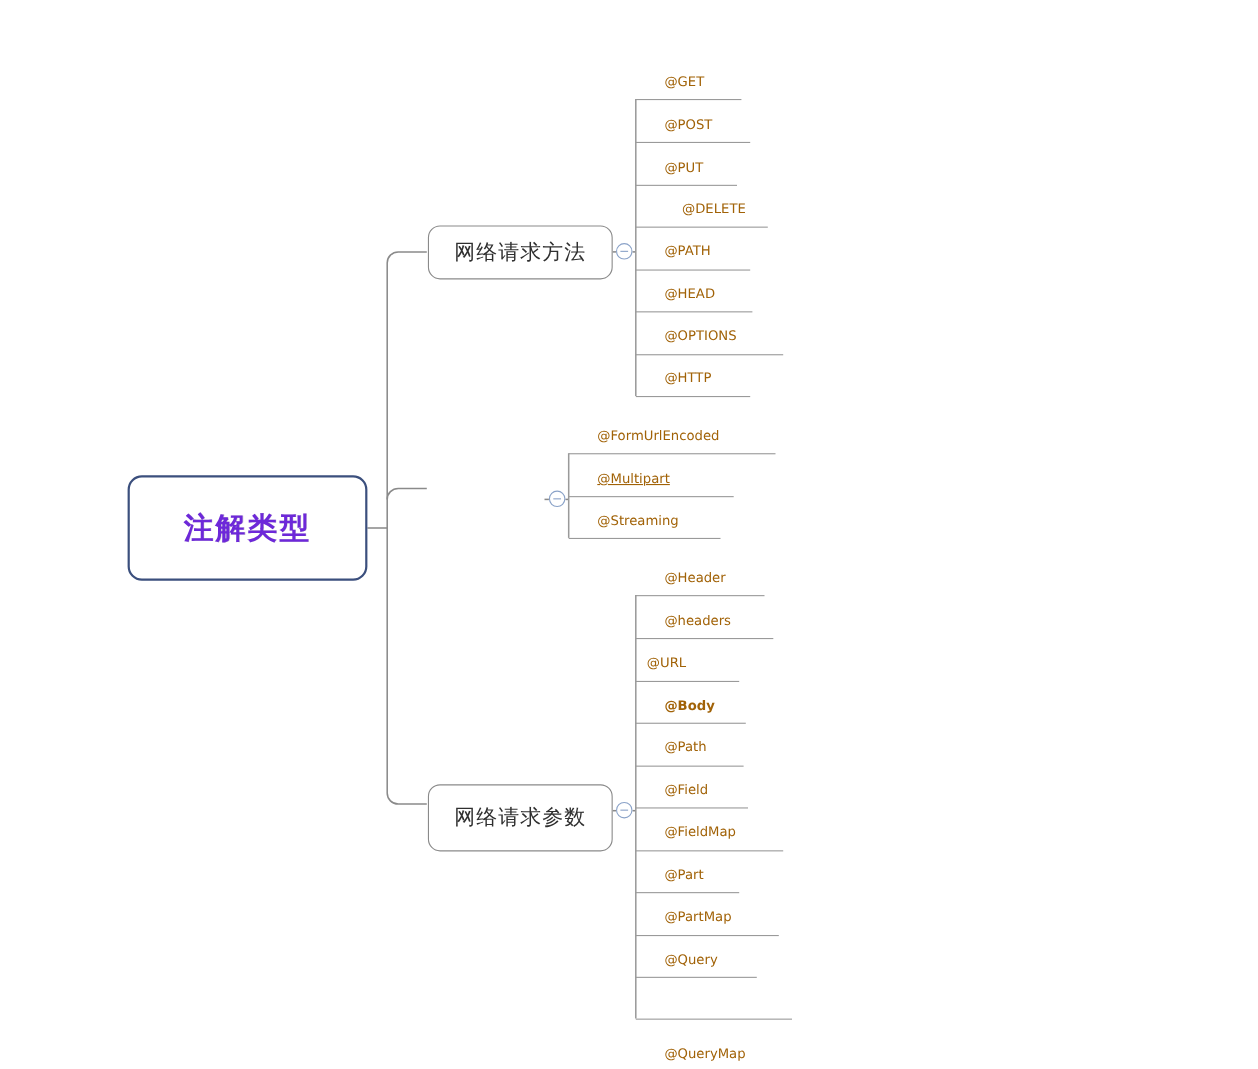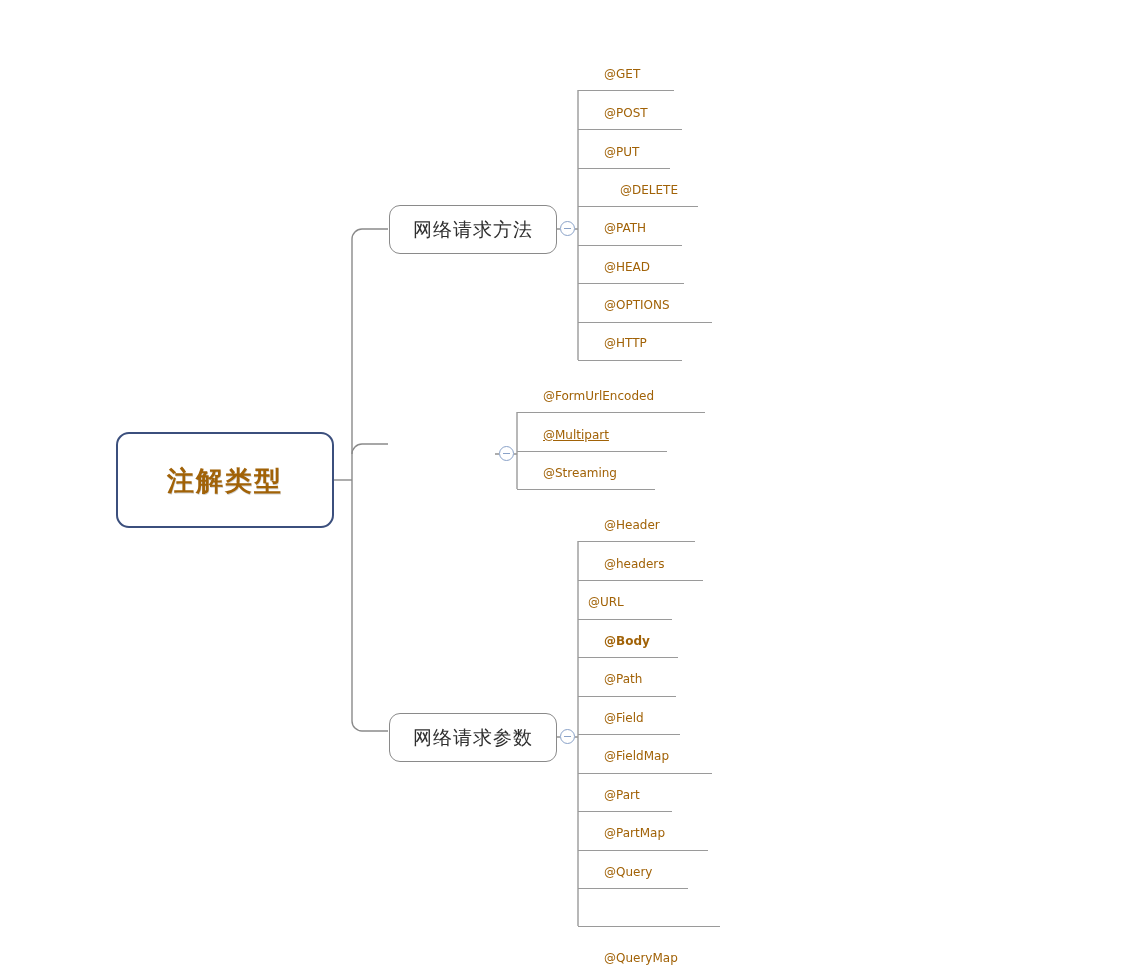--- a/index.html
+++ b/index.html
@@ -44,21 +44,21 @@
     border: 2px solid #3b4f7d;
     border-radius: 13px;
     background: #ffffff;
     display: flex;
     align-items: center;
     justify-content: center;
   }
   .root-node .root-label {
     font-size: 27px;
     font-weight: bold;
-    color: #a16207;
+    color: #6d28d9;
     letter-spacing: 2px;
     line-height: 1;
     text-shadow: 0.5px 0.5px 0 rgba(0,0,0,0.18);
   }
 
   
   .branch-node {
     position: absolute;
     box-sizing: border-box;
     border: 1.3px solid #8a8a8a;
@@ -178,21 +178,21 @@
 
   <div class="leaf" style="left:543px; top:390px;">@FormUrlEncoded</div>
   <div class="leaf-underline" style="left:517px; top:412px; width:188px;"></div>
 
   <div class="leaf" style="left:543px; top:429px;text-decoration:underline;">@Multipart</div>
   <div class="leaf-underline" style="left:517px; top:451px; width:150px;"></div>
 
   <div class="leaf" style="left:543px; top:467px;">@Streaming</div>
   <div class="leaf-underline" style="left:517px; top:489px; width:138px;"></div>
 
-  <div class="branch-node" style="left:389px; top:713px; width:168px; height:49px;">
+  <div class="branch-node" style="left:389px; top:713px; width:168px; height:61px;">
     <span class="branch-label">网络请求参数</span>
   </div>
   <div class="collapse-toggle" style="left:560px; top:729px;"></div>
 
   <div class="leaf" style="left:604px; top:519px;">@Header</div>
   <div class="leaf-underline" style="left:578px; top:541px; width:117px;"></div>
 
   <div class="leaf" style="left:604px; top:558px;">@headers</div>
   <div class="leaf-underline" style="left:578px; top:580px; width:125px;"></div>
 

